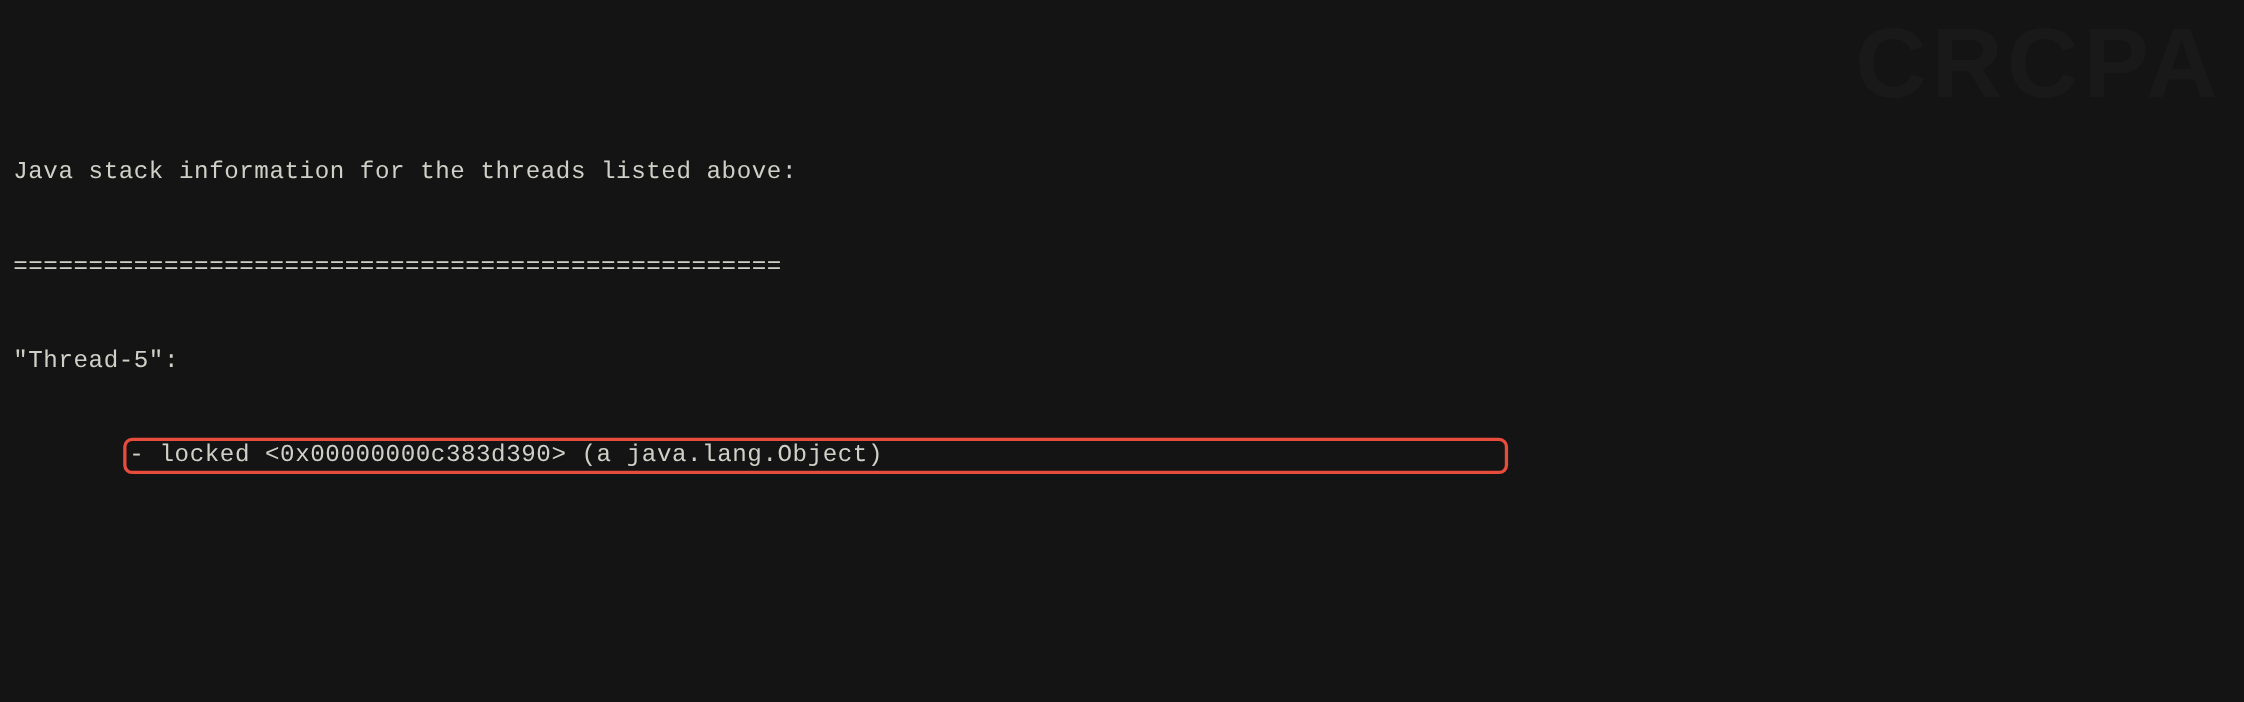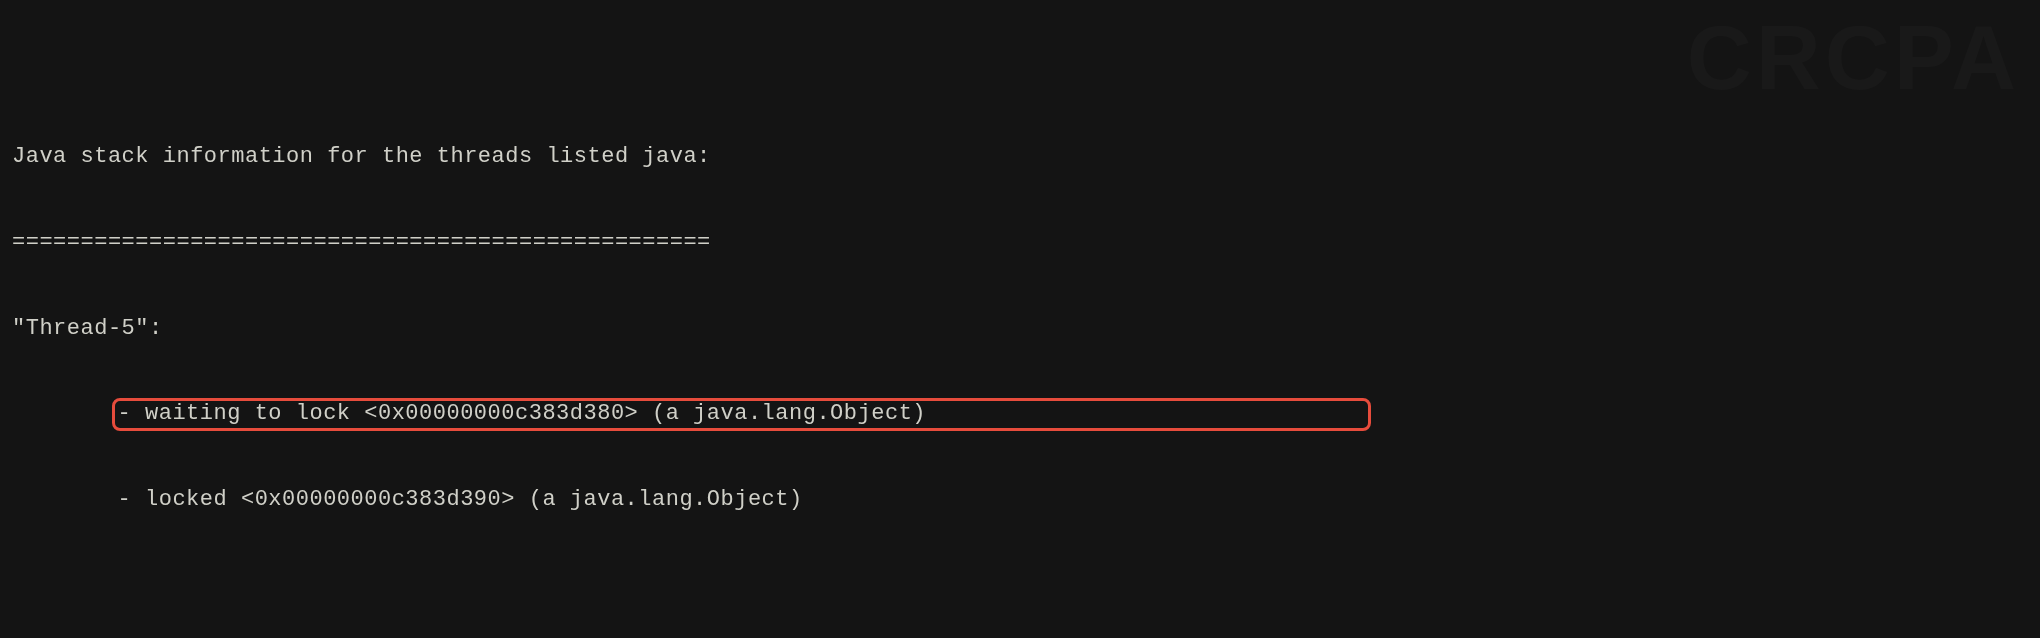--- a/index.html
+++ b/index.html
@@ -45,24 +45,23 @@
     font-family: Arial, sans-serif;
   }
 </style>
 </head>
 <body>
 
 <div class="terminal">
   <div class="watermark">CRCPA</div>
   
 
-  <span class="line">Java stack information for the threads listed java:</span>
+  <span class="line">Java stack information for the threads listed above:</span>
   <span class="line">===================================================</span>
   <span class="line">"Thread-5":</span>
-  <span class="line"><span class="indent"></span><span>- waiting to lock &lt;0x00000000c383d380&gt; (a java.lang.Object)</span></span>
   <span class="line"><span class="indent"></span><span>- locked &lt;0x00000000c383d390&gt; (a java.lang.Object)</span></span>
   
   
   
   
   
   
   
   
   

